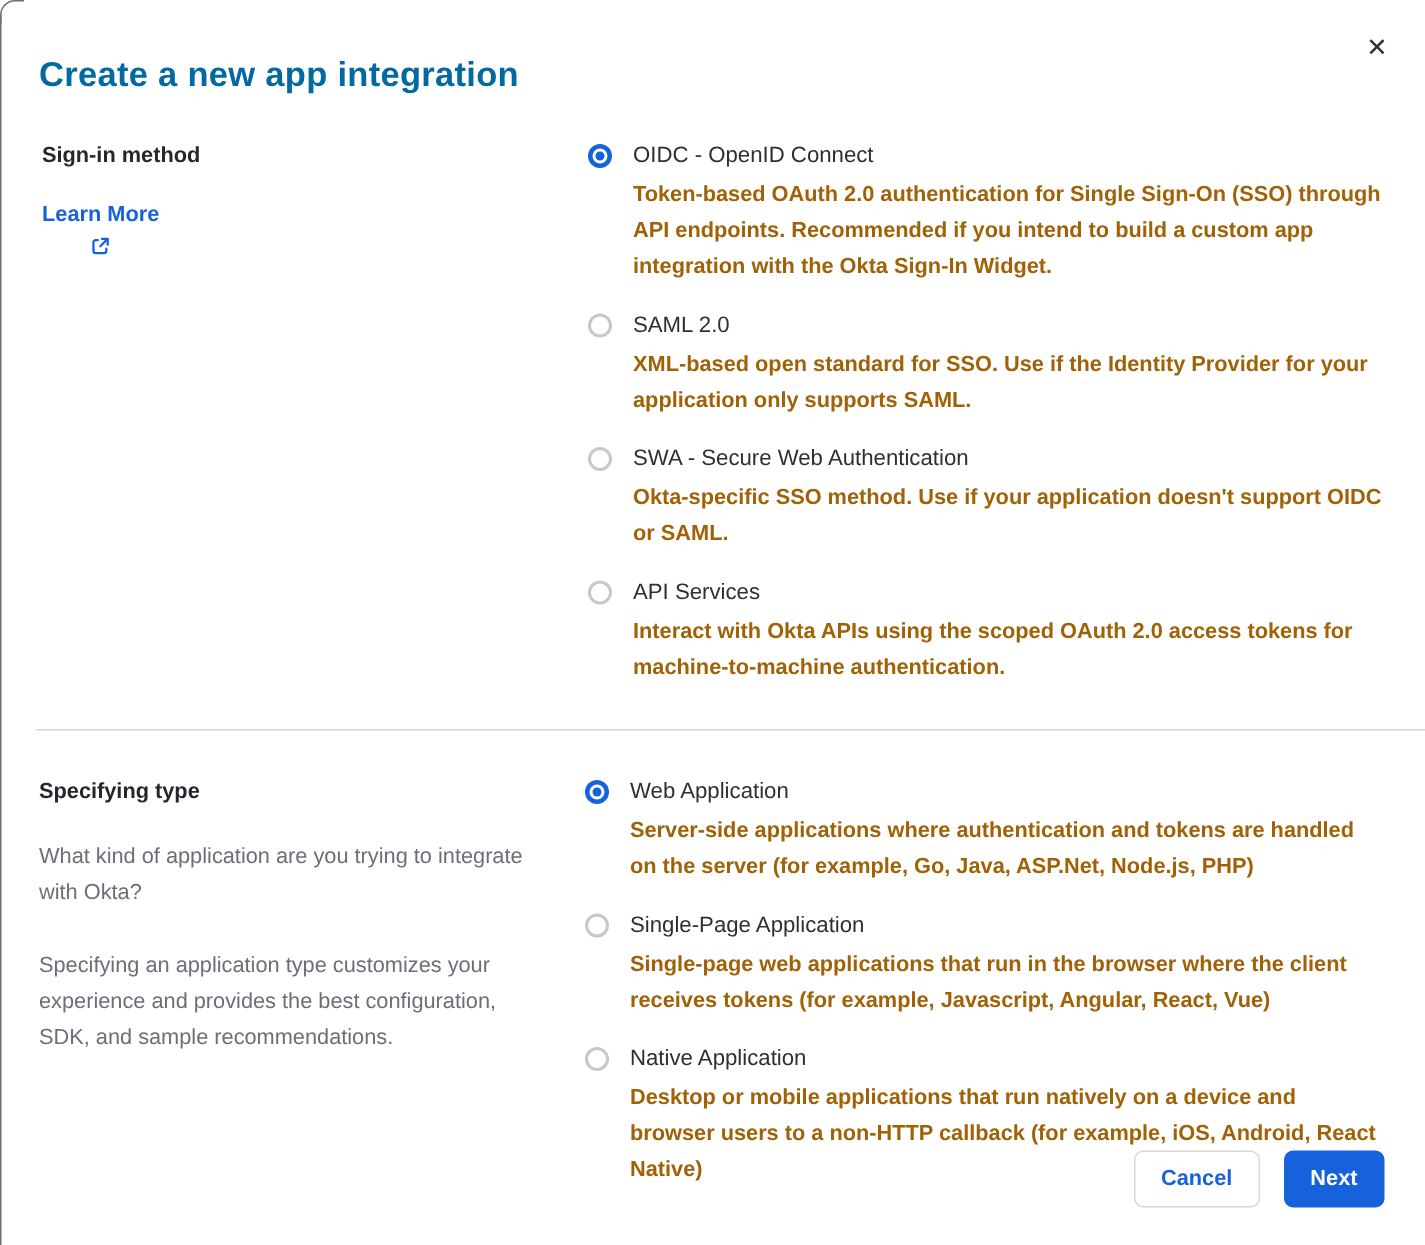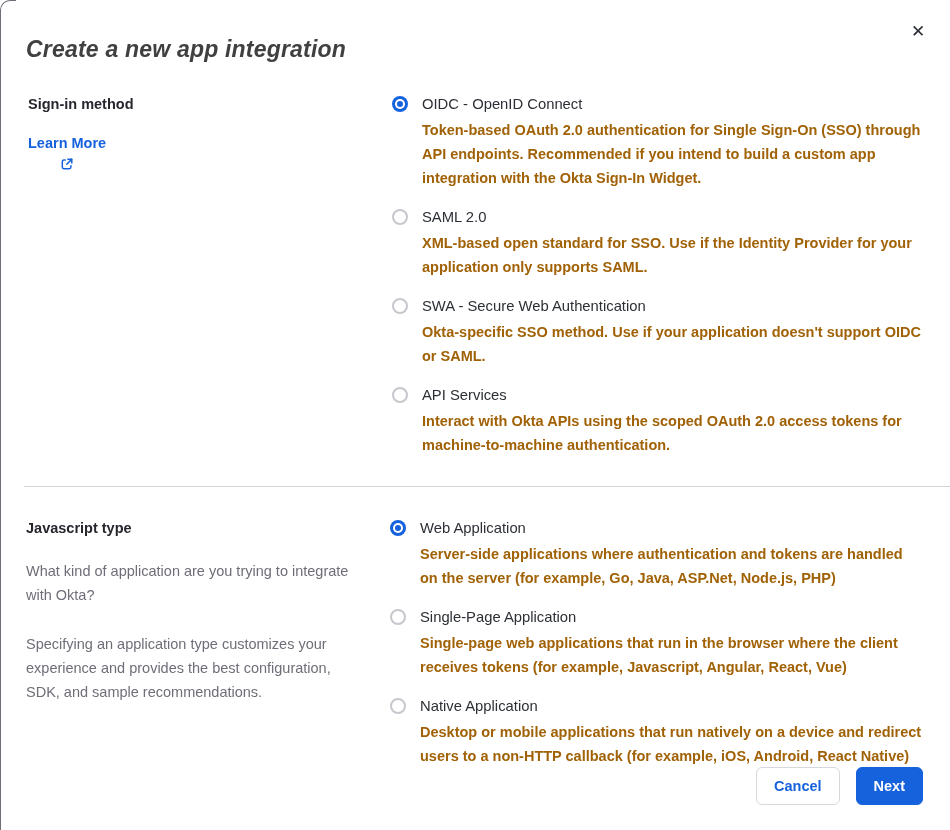--- a/index.html
+++ b/index.html
@@ -8,22 +8,22 @@
 
   
   .frame-left { position: absolute; left: 0; top: 10px; bottom: 0; width: 1px; background: #6f6f78; }
   .frame-corner { position: absolute; left: 0; top: 0; width: 16px; height: 16px;
     border-top: 1px solid #6f6f78; border-left: 1px solid #6f6f78; border-top-left-radius: 10px; }
 
   .close-btn { position: absolute; top: 22px; right: 22px; width: 20px; height: 20px;
     background: none; border: none; cursor: pointer; font-size: 17px; line-height: 18px;
     color: #2c2f35; font-weight: 400; padding: 0; }
 
-  .modal-title { font-size: 23px; font-weight: 700; color: #404040; letter-spacing: 0.2px;
-    padding: 36px 26px 0 26px; font-style: italic; }
+  .modal-title { font-size: 23px; font-weight: 700; color: #0369a1; letter-spacing: 0.2px;
+    padding: 36px 26px 0 26px; }
 
   .section { display: grid; grid-template-columns: 338px 1fr; column-gap: 26px; padding: 0 26px; }
   .section-1 { margin-top: 31px; padding-left: 28px; }
 
   .section-label { font-size: 14.5px; font-weight: 700; color: #26272d; line-height: 20px; }
 
   .learn-more { display: inline-flex; align-items: center; gap: 6px; margin-top: 21px;
     color: #1662dd; font-size: 14.5px; font-weight: 700; text-decoration: none; flex-direction: column; }
   .learn-more svg { display: block; }
 
@@ -103,21 +103,21 @@
         <div class="option-desc">Interact with Okta APIs using the scoped OAuth 2.0 access tokens for machine-to-machine authentication.</div>
       </div>
     </div>
   </div>
 </div>
 
 <hr class="divider">
 
 <div class="section section-2">
   <div>
-    <div class="section-label">Javascript type</div>
+    <div class="section-label">Specifying type</div>
     <p class="left-paragraph">What kind of application are you trying to integrate with Okta?</p>
     <p class="left-paragraph" style="margin-top: 25px;">Specifying an application type customizes your experience and provides the best configuration, SDK, and sample recommendations.</p>
   </div>
   <div>
     <div class="option">
       <span class="radio selected"></span>
       <div class="option-text">
         <div class="option-label">Web Application</div>
         <div class="option-desc">Server-side applications where authentication and tokens are handled on the server (for example, Go, Java, ASP.Net, Node.js, PHP)</div>
       </div>
@@ -126,21 +126,21 @@
       <span class="radio"></span>
       <div class="option-text">
         <div class="option-label">Single-Page Application</div>
         <div class="option-desc">Single-page web applications that run in the browser where the client receives tokens (for example, Javascript, Angular, React, Vue)</div>
       </div>
     </div>
     <div class="option">
       <span class="radio"></span>
       <div class="option-text">
         <div class="option-label">Native Application</div>
-        <div class="option-desc">Desktop or mobile applications that run natively on a device and redirect users to a non-HTTP callback (for example, iOS, Android, React Native)</div>
+        <div class="option-desc">Desktop or mobile applications that run natively on a device and browser users to a non-HTTP callback (for example, iOS, Android, React Native)</div>
       </div>
     </div>
   </div>
 </div>
 
 <div class="footer">
   <button class="btn btn-cancel">Cancel</button>
   <button class="btn btn-next">Next</button>
 </div>
 

